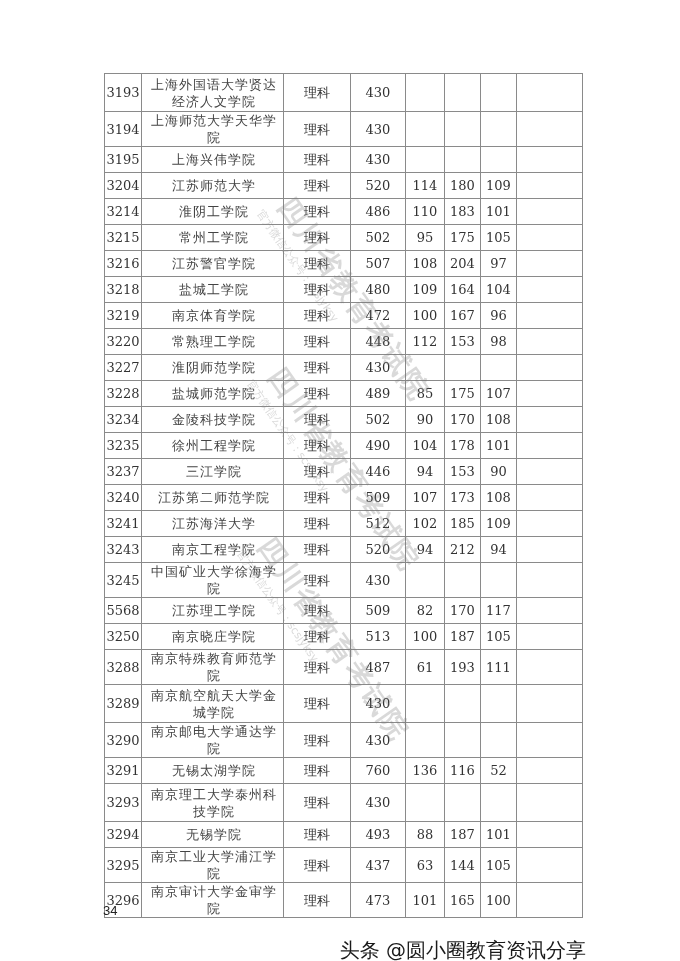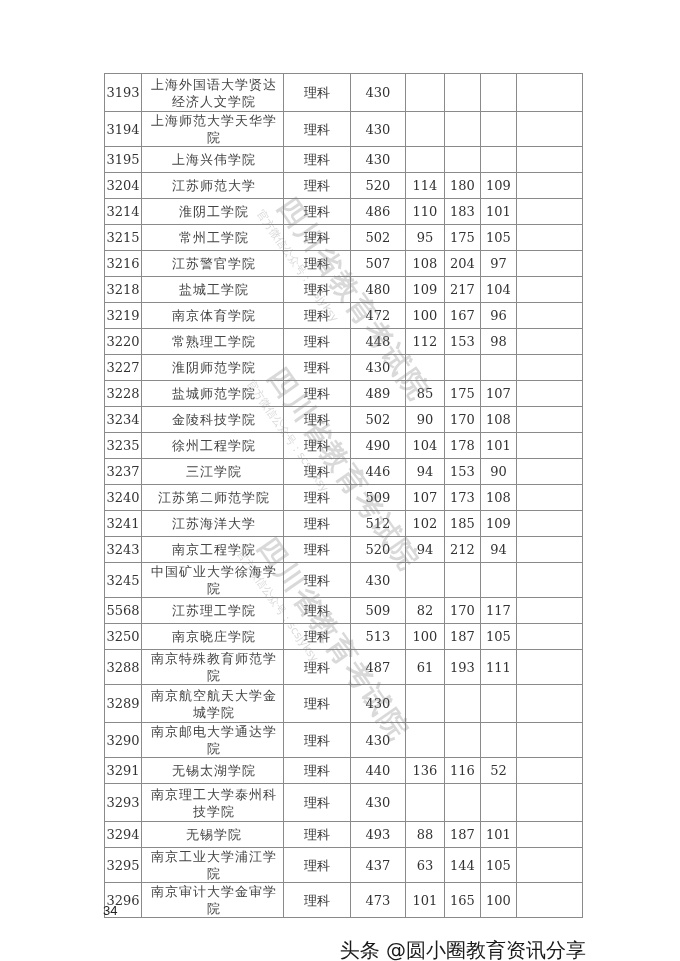--- a/index.html
+++ b/index.html
@@ -107,21 +107,21 @@
           <td>204</td>
           <td>97</td>
           <td></td>
         </tr>
         <tr>
           <td class="code">3218</td>
           <td class="name">盐城工学院</td>
           <td>理科</td>
           <td>480</td>
           <td>109</td>
-          <td>217</td>
+          <td>164</td>
           <td>104</td>
           <td></td>
         </tr>
         <tr>
           <td class="code">3219</td>
           <td class="name">南京体育学院</td>
           <td>理科</td>
           <td>472</td>
           <td>100</td>
           <td>167</td>
@@ -275,21 +275,21 @@
           <td>430</td>
           <td></td>
           <td></td>
           <td></td>
           <td></td>
         </tr>
         <tr>
           <td class="code">3291</td>
           <td class="name">无锡太湖学院</td>
           <td>理科</td>
-          <td>440</td>
+          <td>760</td>
           <td>136</td>
           <td>116</td>
           <td>52</td>
           <td></td>
         </tr>
         <tr class="tall">
           <td class="code">3293</td>
           <td class="name">南京理工大学泰州科技学院</td>
           <td>理科</td>
           <td>430</td>

